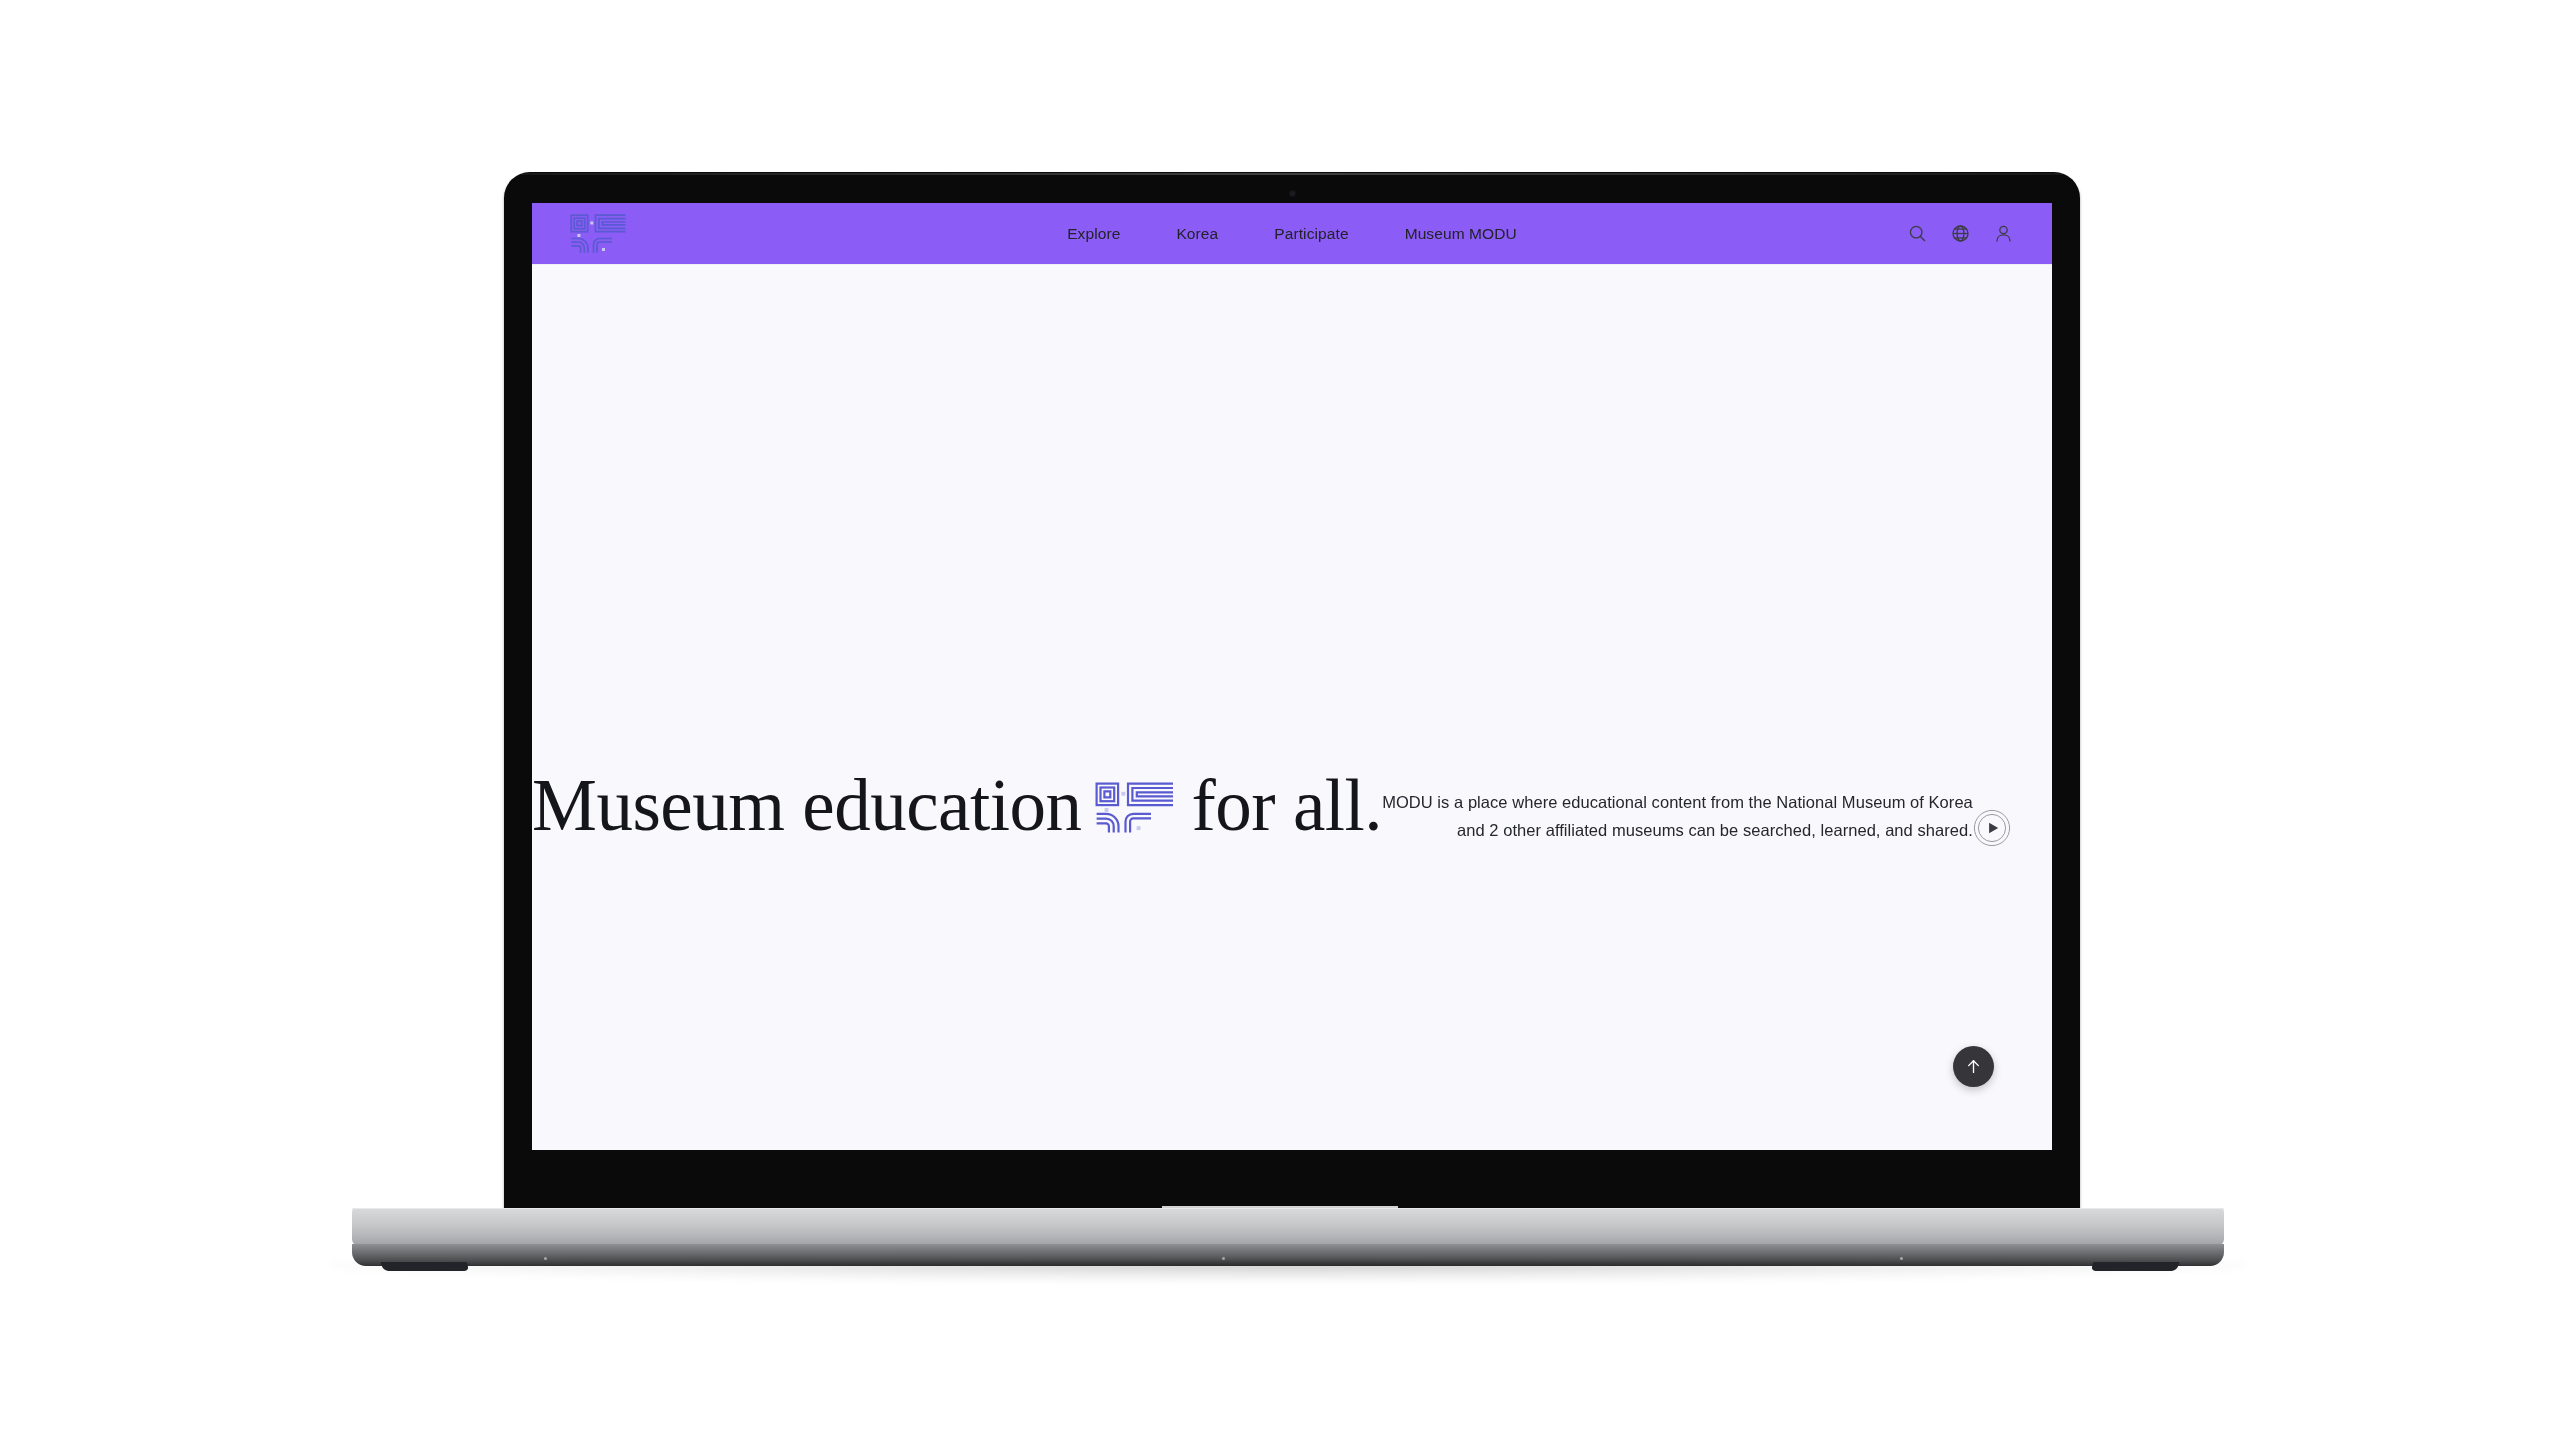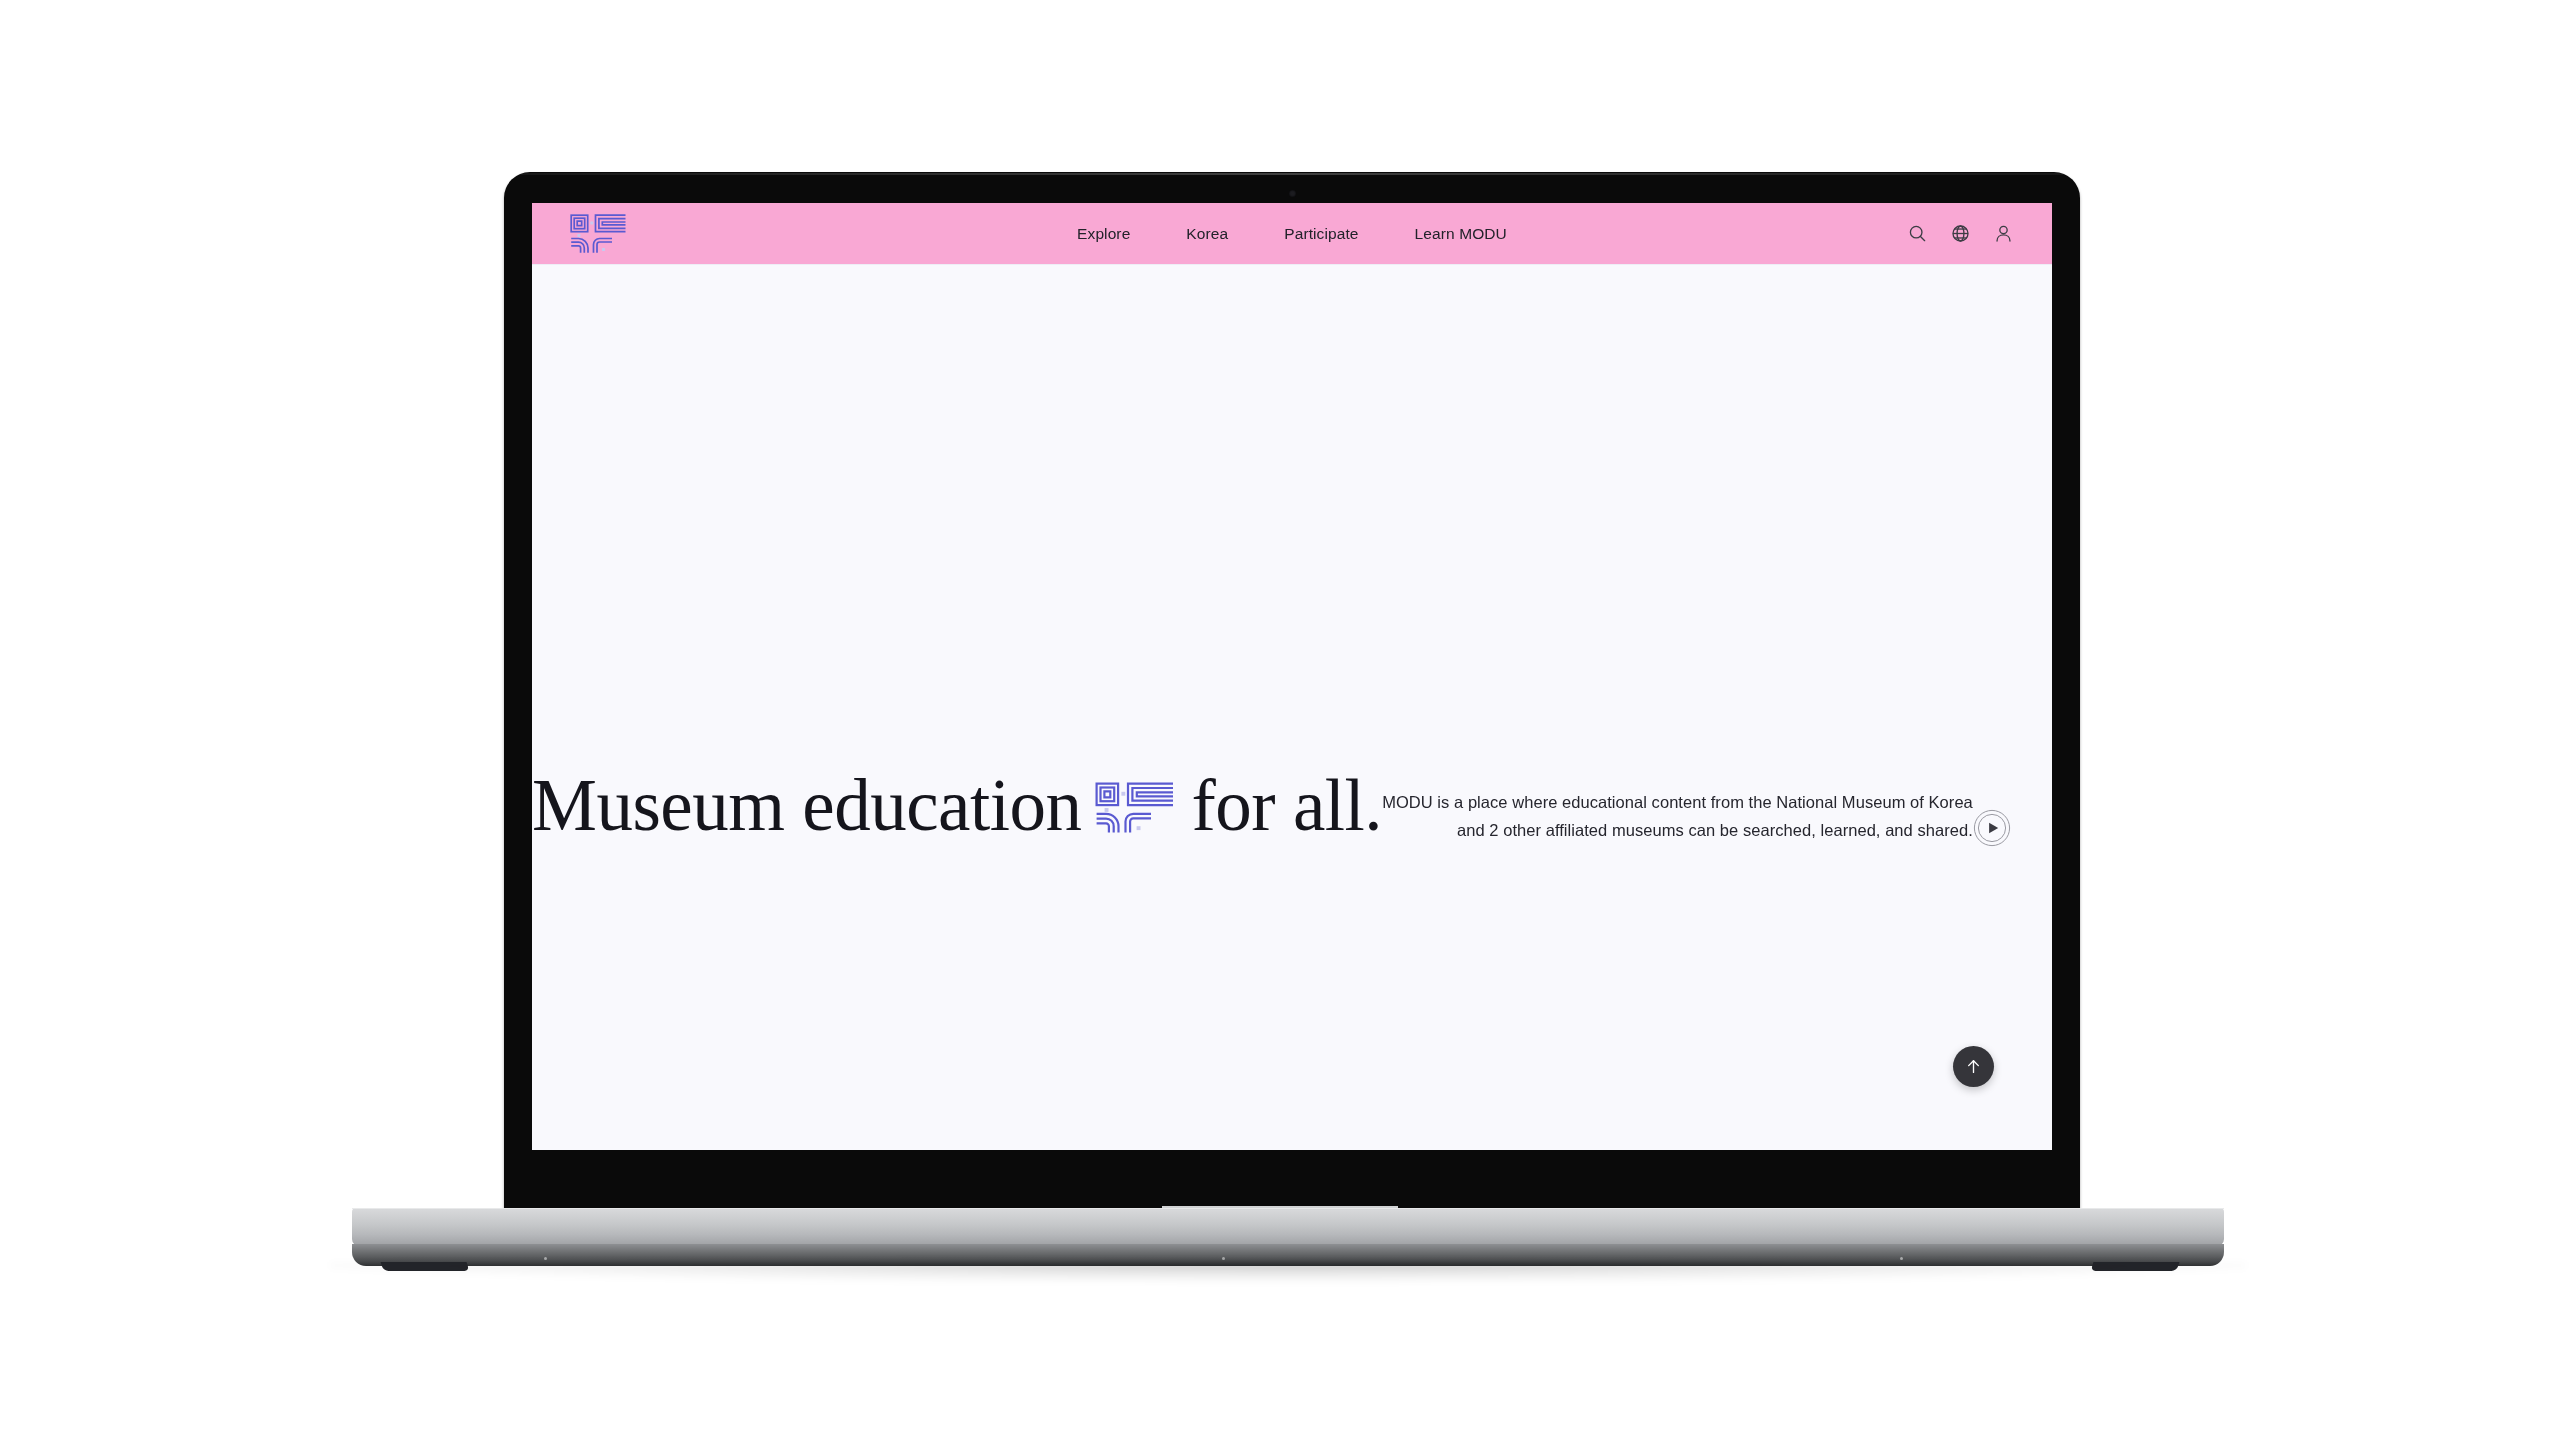--- a/index.html
+++ b/index.html
@@ -127,21 +127,21 @@
     top: 1257px;
     width: 3px;
     height: 3px;
     border-radius: 50%;
     background: rgba(255,255,255,0.5);
   }
 
   
   .site-header {
     height: 62px;
-    background: #f9a8d4;
+    background: #8b5cf6;
     border-bottom: 1px solid #eeeef6;
     display: flex;
     align-items: center;
     padding: 0 38px;
     box-sizing: border-box;
     position: relative;
     gap: 24px;
   }
 
   
@@ -281,21 +281,21 @@
           <rect x="20.3" y="7.5" width="3.0" height="3.0"></rect>
           <rect x="7.4" y="20.0" width="3.0" height="3.0"></rect>
           <rect x="32.0" y="34.0" width="3.0" height="3.0"></rect>
         </g>
       </svg>
 
       <nav class="nav-menu">
         <span class="nav-link">Explore</span>
         <span class="nav-link">Korea</span>
         <span class="nav-link">Participate</span>
-        <span class="nav-link">Learn MODU</span>
+        <span class="nav-link">Museum MODU</span>
       </nav>
 
       <div class="header-actions">
         <svg class="hdr-icon" viewBox="0 0 24 24" fill="none" stroke="currentColor" stroke-width="1.5">
           <circle cx="10.5" cy="10.5" r="6.6"></circle>
           <line x1="15.4" y1="15.4" x2="20.2" y2="20.2" stroke-linecap="round"></line>
         </svg>
         <svg class="hdr-icon" viewBox="0 0 24 24" fill="none" stroke="currentColor" stroke-width="1.5">
           <circle cx="12" cy="12" r="8.6"></circle>
           <ellipse cx="12" cy="12" rx="3.9" ry="8.6"></ellipse>

